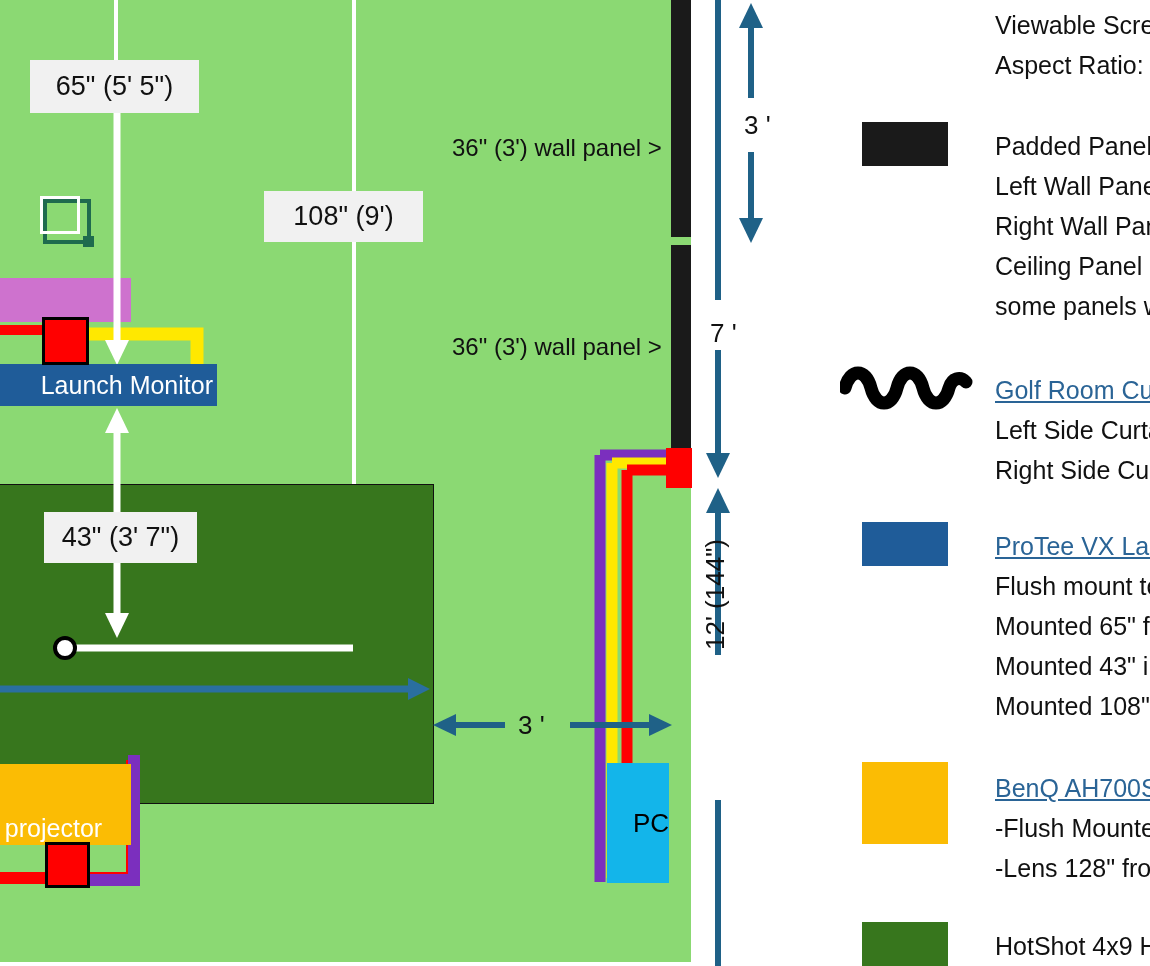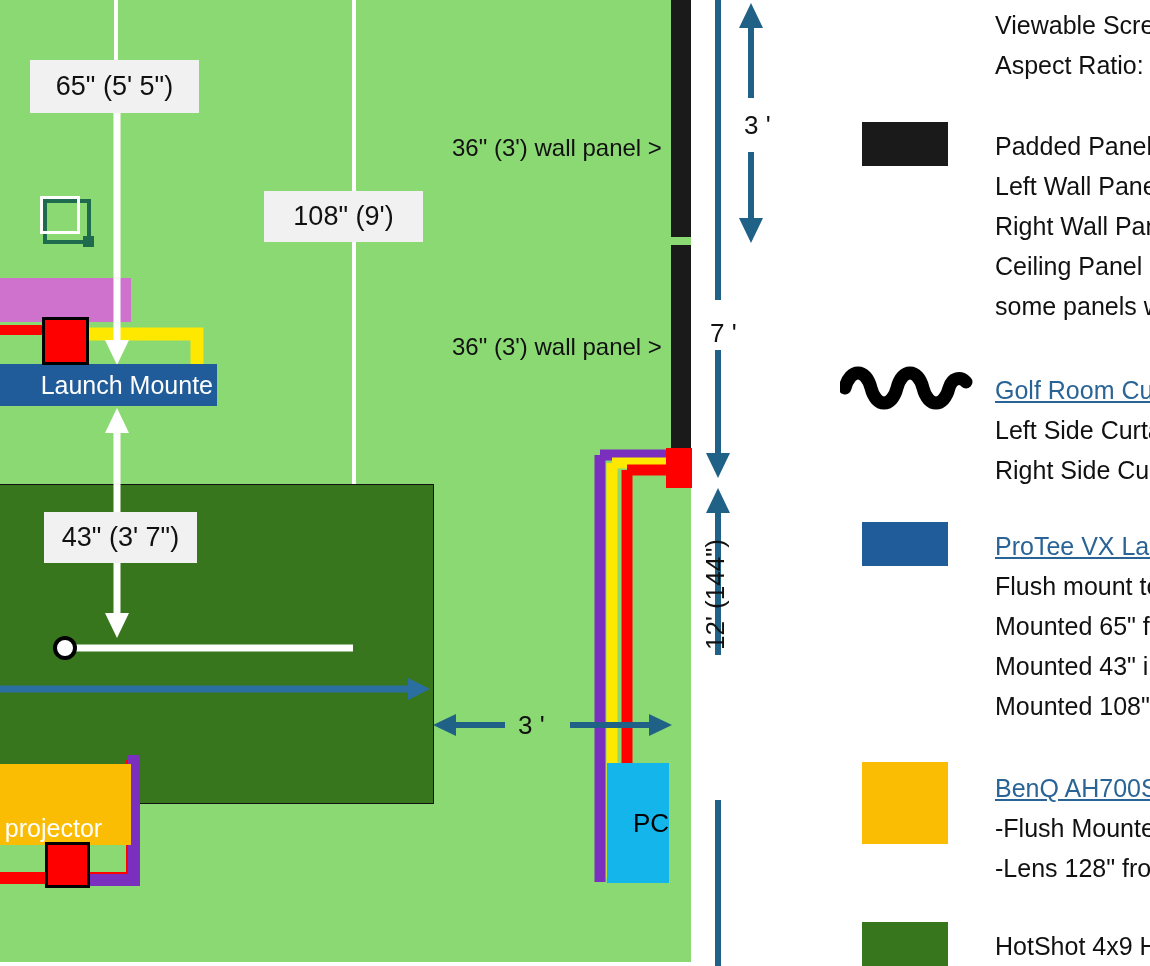--- a/index.html
+++ b/index.html
@@ -280,21 +280,21 @@
     <line x1="718" y1="0" x2="718" y2="300" stroke="#1F6187" stroke-width="6"></line>
     <line x1="718" y1="350" x2="718" y2="458" stroke="#1F6187" stroke-width="6"></line>
     <polygon points="718,478 706,453 730,453" fill="#1F6187"></polygon>
 
     <polygon points="718,488 706,513 730,513" fill="#1F6187"></polygon>
     <line x1="718" y1="508" x2="718" y2="655" stroke="#1F6187" stroke-width="6"></line>
     <line x1="718" y1="800" x2="718" y2="966" stroke="#1F6187" stroke-width="6"></line>
   </svg>
 
   <div class="launch-monitor">
-    <span>Launch Mounte</span>
+    <span>Launch Monitor</span>
   </div>
 
   <div class="projector">
     <span>projector</span>
   </div>
 
   <div class="pc-box">
     <span>PC</span>
   </div>
 

